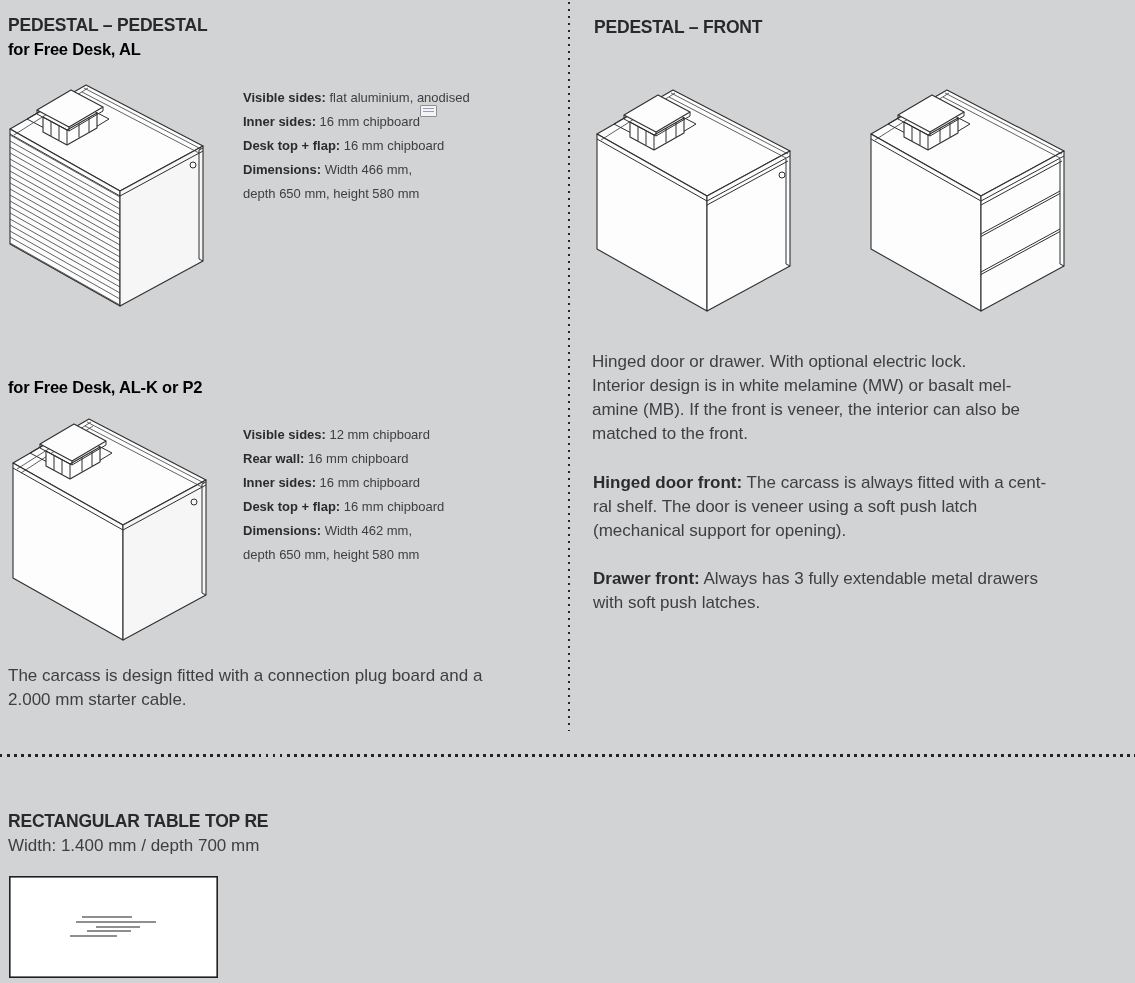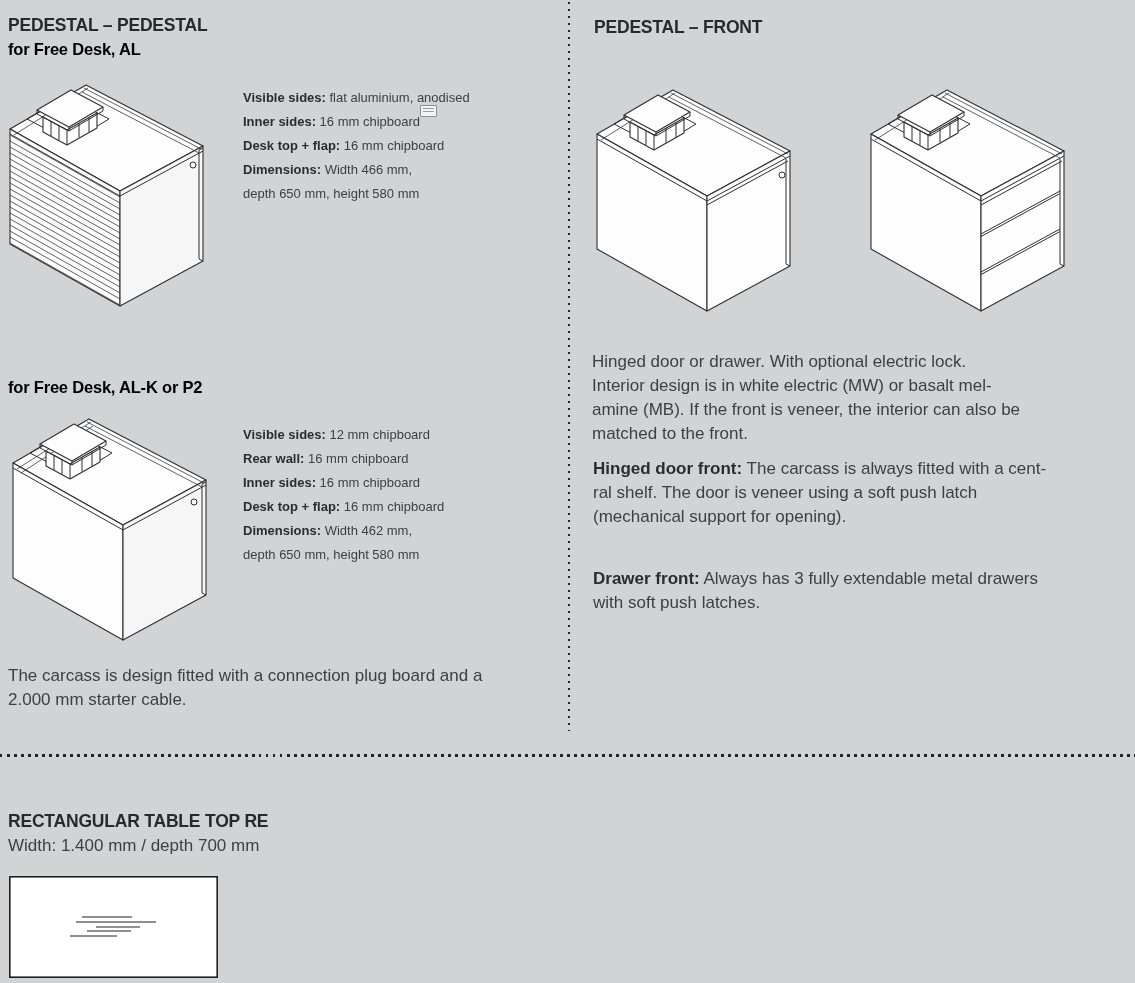--- a/index.html
+++ b/index.html
@@ -142,26 +142,26 @@
       <path class="face" d="M38,33 L62,46 L92,29 L92,44 L62,61 L38,48 Z"></path>
       <path class="ln" d="M62,46 L62,61 M46,37.5 L46,52 M54,41.8 L54,56 M74,39.2 L74,53.5 M84,33.5 L84,48"></path>
       <polygon class="face" points="66,6 98,23 64,43 32,26"></polygon>
       <path class="ln" d="M32,26 L32,30 L64,47 L64,43 M64,47 L98,27 L98,23"></path>
     </g>
   </svg>
 </div>
 
 <div class="abs body-text" style="left:592px;top:350px">
   <div>Hinged door or drawer. With optional electric lock.</div>
-  <div>Interior design is in white electric (MW) or basalt mel-</div>
+  <div>Interior design is in white melamine (MW) or basalt mel-</div>
   <div>amine (MB). If the front is veneer, the interior can also be</div>
   <div>matched to the front.</div>
 </div>
 
-<div class="abs body-text" style="left:593px;top:457px">
+<div class="abs body-text" style="left:593px;top:471px">
   <div><b>Hinged door front:</b><span> The carcass is always fitted with a cent-</span></div>
   <div>ral shelf. The door is veneer using a soft push latch</div>
   <div>(mechanical support for opening).</div>
 </div>
 
 <div class="abs body-text" style="left:593px;top:567px">
   <div><b>Drawer front:</b><span> Always has 3 fully extendable metal drawers</span></div>
   <div>with soft push latches.</div>
 </div>
 

